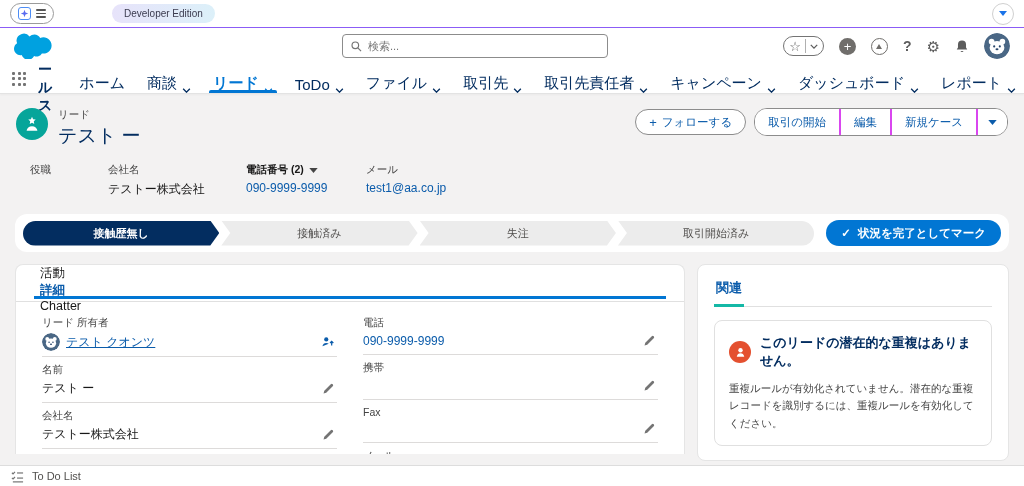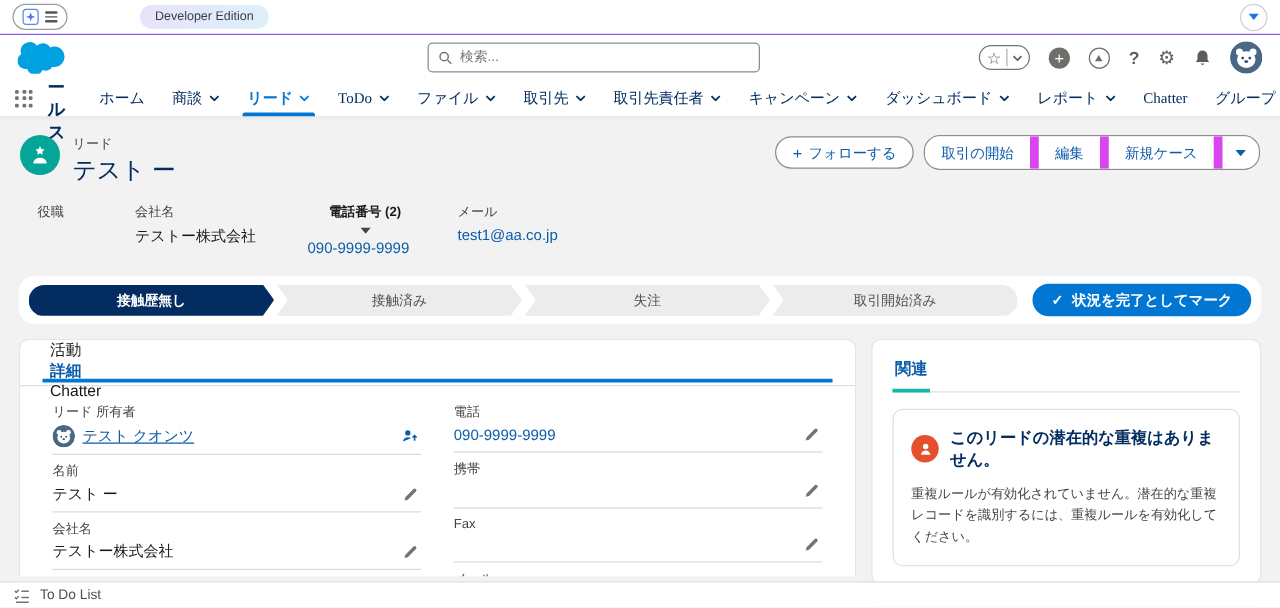--- a/index.html
+++ b/index.html
@@ -29,42 +29,42 @@
   .orb { width:17px; height:17px; border:1.7px solid #706e6b; border-radius:50%; display:flex; align-items:center; justify-content:center; }
   .orb i { width:0; height:0; border-left:3.5px solid transparent; border-right:3.5px solid transparent; border-bottom:5px solid #706e6b; }
   .avatar { width:26px; height:26px; border-radius:50%; overflow:hidden; }
 
   
   .nav-bar { height:30px; background:#fff; border-bottom:1px solid #e3e3e3; display:flex; align-items:center; padding:0 12px; box-shadow:0 1px 2px rgba(0,0,0,.04); }
   .waffle { display:grid; grid-template-columns:repeat(3,3px); gap:2.5px; margin-right:12px; }
   .waffle i { width:3px; height:3px; background:#747474; border-radius:1px; }
   .app-name { font-size:14px; font-weight:700; color:#032d60; margin-right:16px; }
   .nav-tabs { display:flex; height:100%; align-items:stretch; }
-  .nav-tab { display:flex; align-items:center; gap:5px; padding:0 11px; font-size:12px; color:#032d60; position:relative; cursor:pointer; white-space:nowrap;font-family:Liberation Serif, serif; }
+  .nav-tab { display:flex; align-items:flex-end; gap:5px; padding:0 11px; font-size:15px; color:#032d60; position:relative; cursor:pointer; white-space:nowrap; }
   .nav-tab.active { color:#0176d3; font-weight:700; }
   .nav-tab.active::after { content:""; position:absolute; left:7px; right:7px; bottom:0; height:3px; background:#0176d3; border-radius:2px 2px 0 0; }
 
   
   .rec-section { padding:14px 16px 0; }
   .rec-top { display:flex; align-items:flex-start; }
   .lead-icon { width:32px; height:32px; border-radius:50%; background:#06a59a; display:flex; align-items:center; justify-content:center; flex:none; }
   .rec-titles { margin-left:10px; }
   .rec-entity { font-size:10.5px; color:#444; }
   .rec-title { font-size:19px; color:#032d60; font-weight:400; margin-top:1px; }
   .rec-actions { margin-left:auto; display:flex; gap:8px; align-items:center; }
   .btn { height:26px; background:#fff; border:1px solid #8c8c8c; color:#0b5cab; font-size:11.5px; font-family:inherit; display:flex; align-items:center; gap:5px; padding:0 13px; cursor:pointer; }
   .btn-follow { border-radius:13px; }
   .btn-group { display:flex; border:1px solid #8c8c8c; border-radius:13px; overflow:hidden; }
-  .btn-group .btn { border:none; border-left:7px solid #d946ef; border-radius:0; }
+  .btn-group .btn { border:none; border-left:2px solid #d946ef; border-radius:0; }
   .btn-group .btn:first-child { border-left:none; }
   .btn-caret { padding:0 10px; }
   .highlights { display:flex; padding:14px 0 16px 14px; }
   .hl-field { margin-right:28px; }
   .hl-label { font-size:10.5px; color:#444; display:flex; align-items:center; gap:5px; }
-  .hl-label.bold { font-weight:700; color:#181818;flex-direction:column; }
+  .hl-label.bold { font-weight:700; color:#181818; }
   .hl-value { font-size:12px; margin-top:4px; min-height:14px; }
   .link { color:#0b5cab; text-decoration:none; cursor:pointer; }
 
   
   .path-band { margin:0 15px; background:#fff; border-radius:12px; padding:6px 8px; display:flex; align-items:center; gap:12px; }
   .path { flex:1; display:flex; height:25px; }
   .stage { flex:1; display:flex; align-items:center; justify-content:center; font-size:11px; color:#514f4d; background:#ececec; margin-right:2px; cursor:pointer; }
   .stage.first { border-radius:13px 0 0 13px; clip-path:polygon(0 0,calc(100% - 9px) 0,100% 50%,calc(100% - 9px) 100%,0 100%); }
   .stage.mid { clip-path:polygon(0 0,calc(100% - 9px) 0,100% 50%,calc(100% - 9px) 100%,0 100%,9px 50%); }
   .stage.last { border-radius:0 13px 13px 0; clip-path:polygon(0 0,100% 0,100% 100%,0 100%,9px 50%); margin-right:0; }

